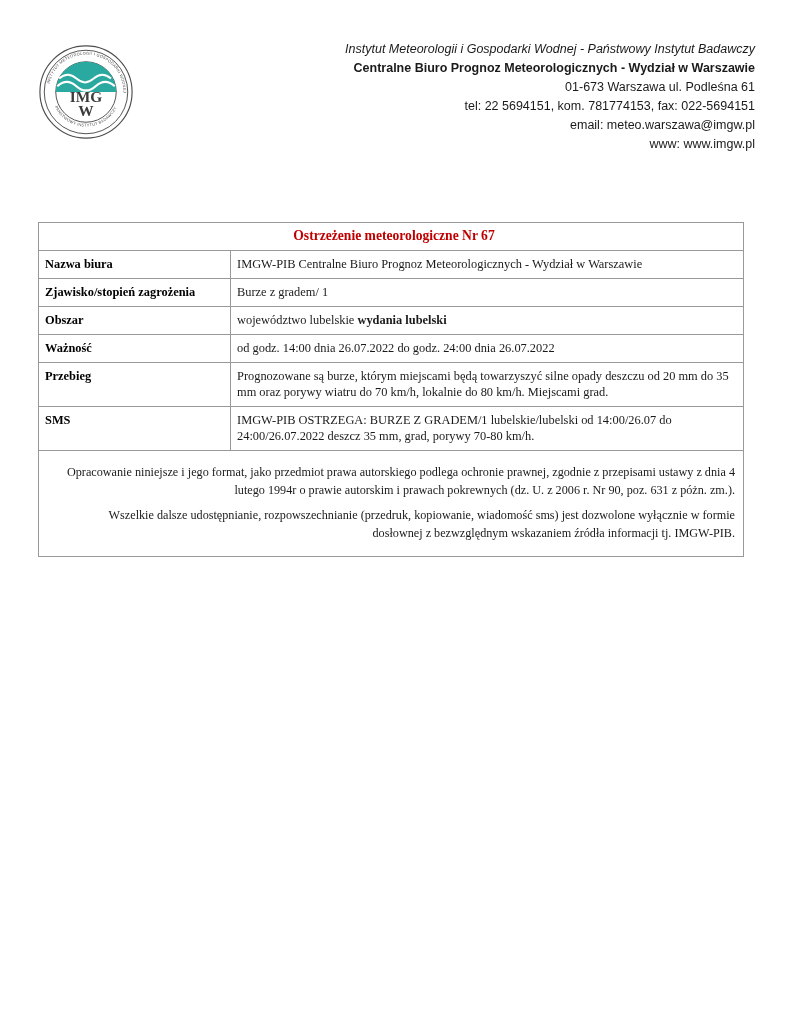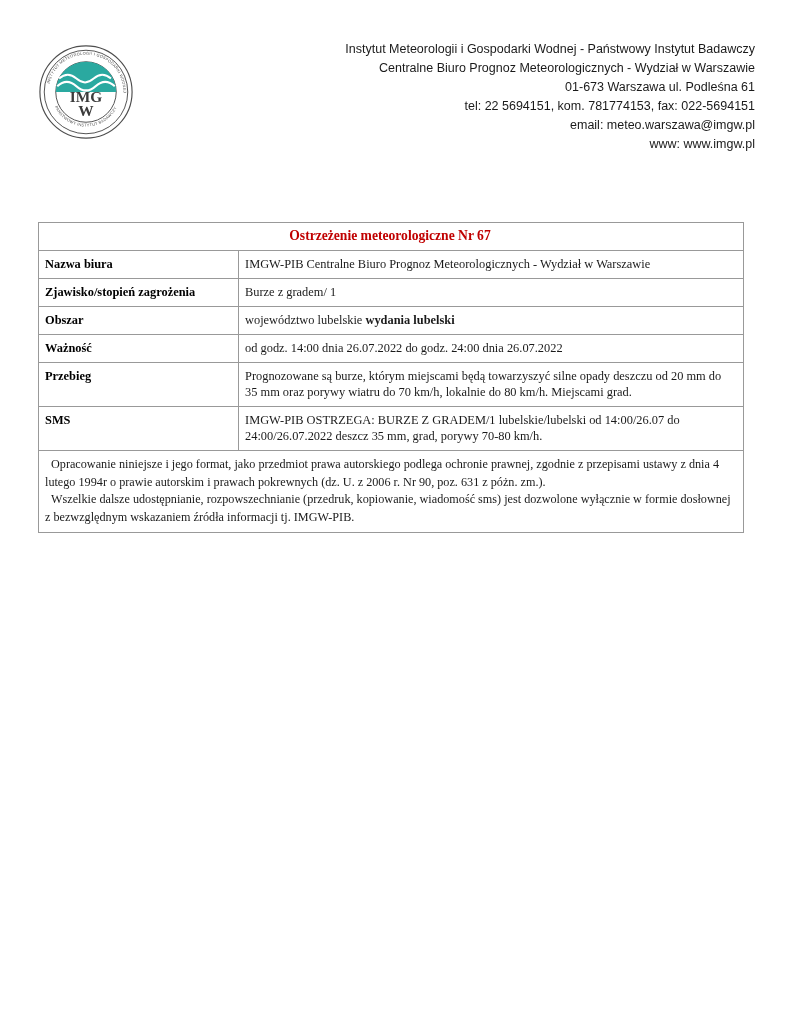--- a/index.html
+++ b/index.html
@@ -43,40 +43,40 @@
     position: absolute;
     left: 200px;
     top: 6px;
     width: 555px;
     text-align: right;
     font-family: "Liberation Sans", sans-serif;
     font-size: 12.5px;
     line-height: 19px;
     color: #1a1a1a;
   }
-  .header-text .l1 { font-weight: normal; }
-  .header-text .l2 { font-weight: normal; }
+  .header-text .l1 { font-weight: normal; font-style: italic; }
+  .header-text .l2 { font-weight: bold; }
   .header-text .l3,
   .header-text .l4,
   .header-text .l5,
   .header-text .l6 { font-weight: normal; }
 
   
   .warning-table {
     position: absolute;
     left: 38px;
     top: 222px;
     width: 706px;
     border-collapse: collapse;
     font-size: 12.4px;
     line-height: 16px;
   }
   .warning-table td {
     border: 1px solid #999999;
-    padding: 5px 8px 6px 6px;
+    padding: 5px 0 6px 6px;
     vertical-align: top;
   }
   .title-cell {
     text-align: center;
     font-weight: bold;
     font-size: 13.6px;
     color: #c00000;
     padding: 7px 4px 8px 4px;
   }
   .label-cell {
@@ -90,22 +90,23 @@
   .value-cell b { font-weight: bold; }
   .tall-label { line-height: 17px; }
 
   .footnote-cell {
     font-size: 12.2px;
     line-height: 17.5px;
     padding: 6px 10px 7px 10px;
     color: #1a1a1a;
   }
   .footnote-cell p {
-    margin: 0;
+    margin: 8px;
     text-indent: 6px;
+    text-align: right;
   }
 </style>
 </head>
 <body>
 
 <div class="page">
 
   <div class="header">
 
     <div class="logo">

